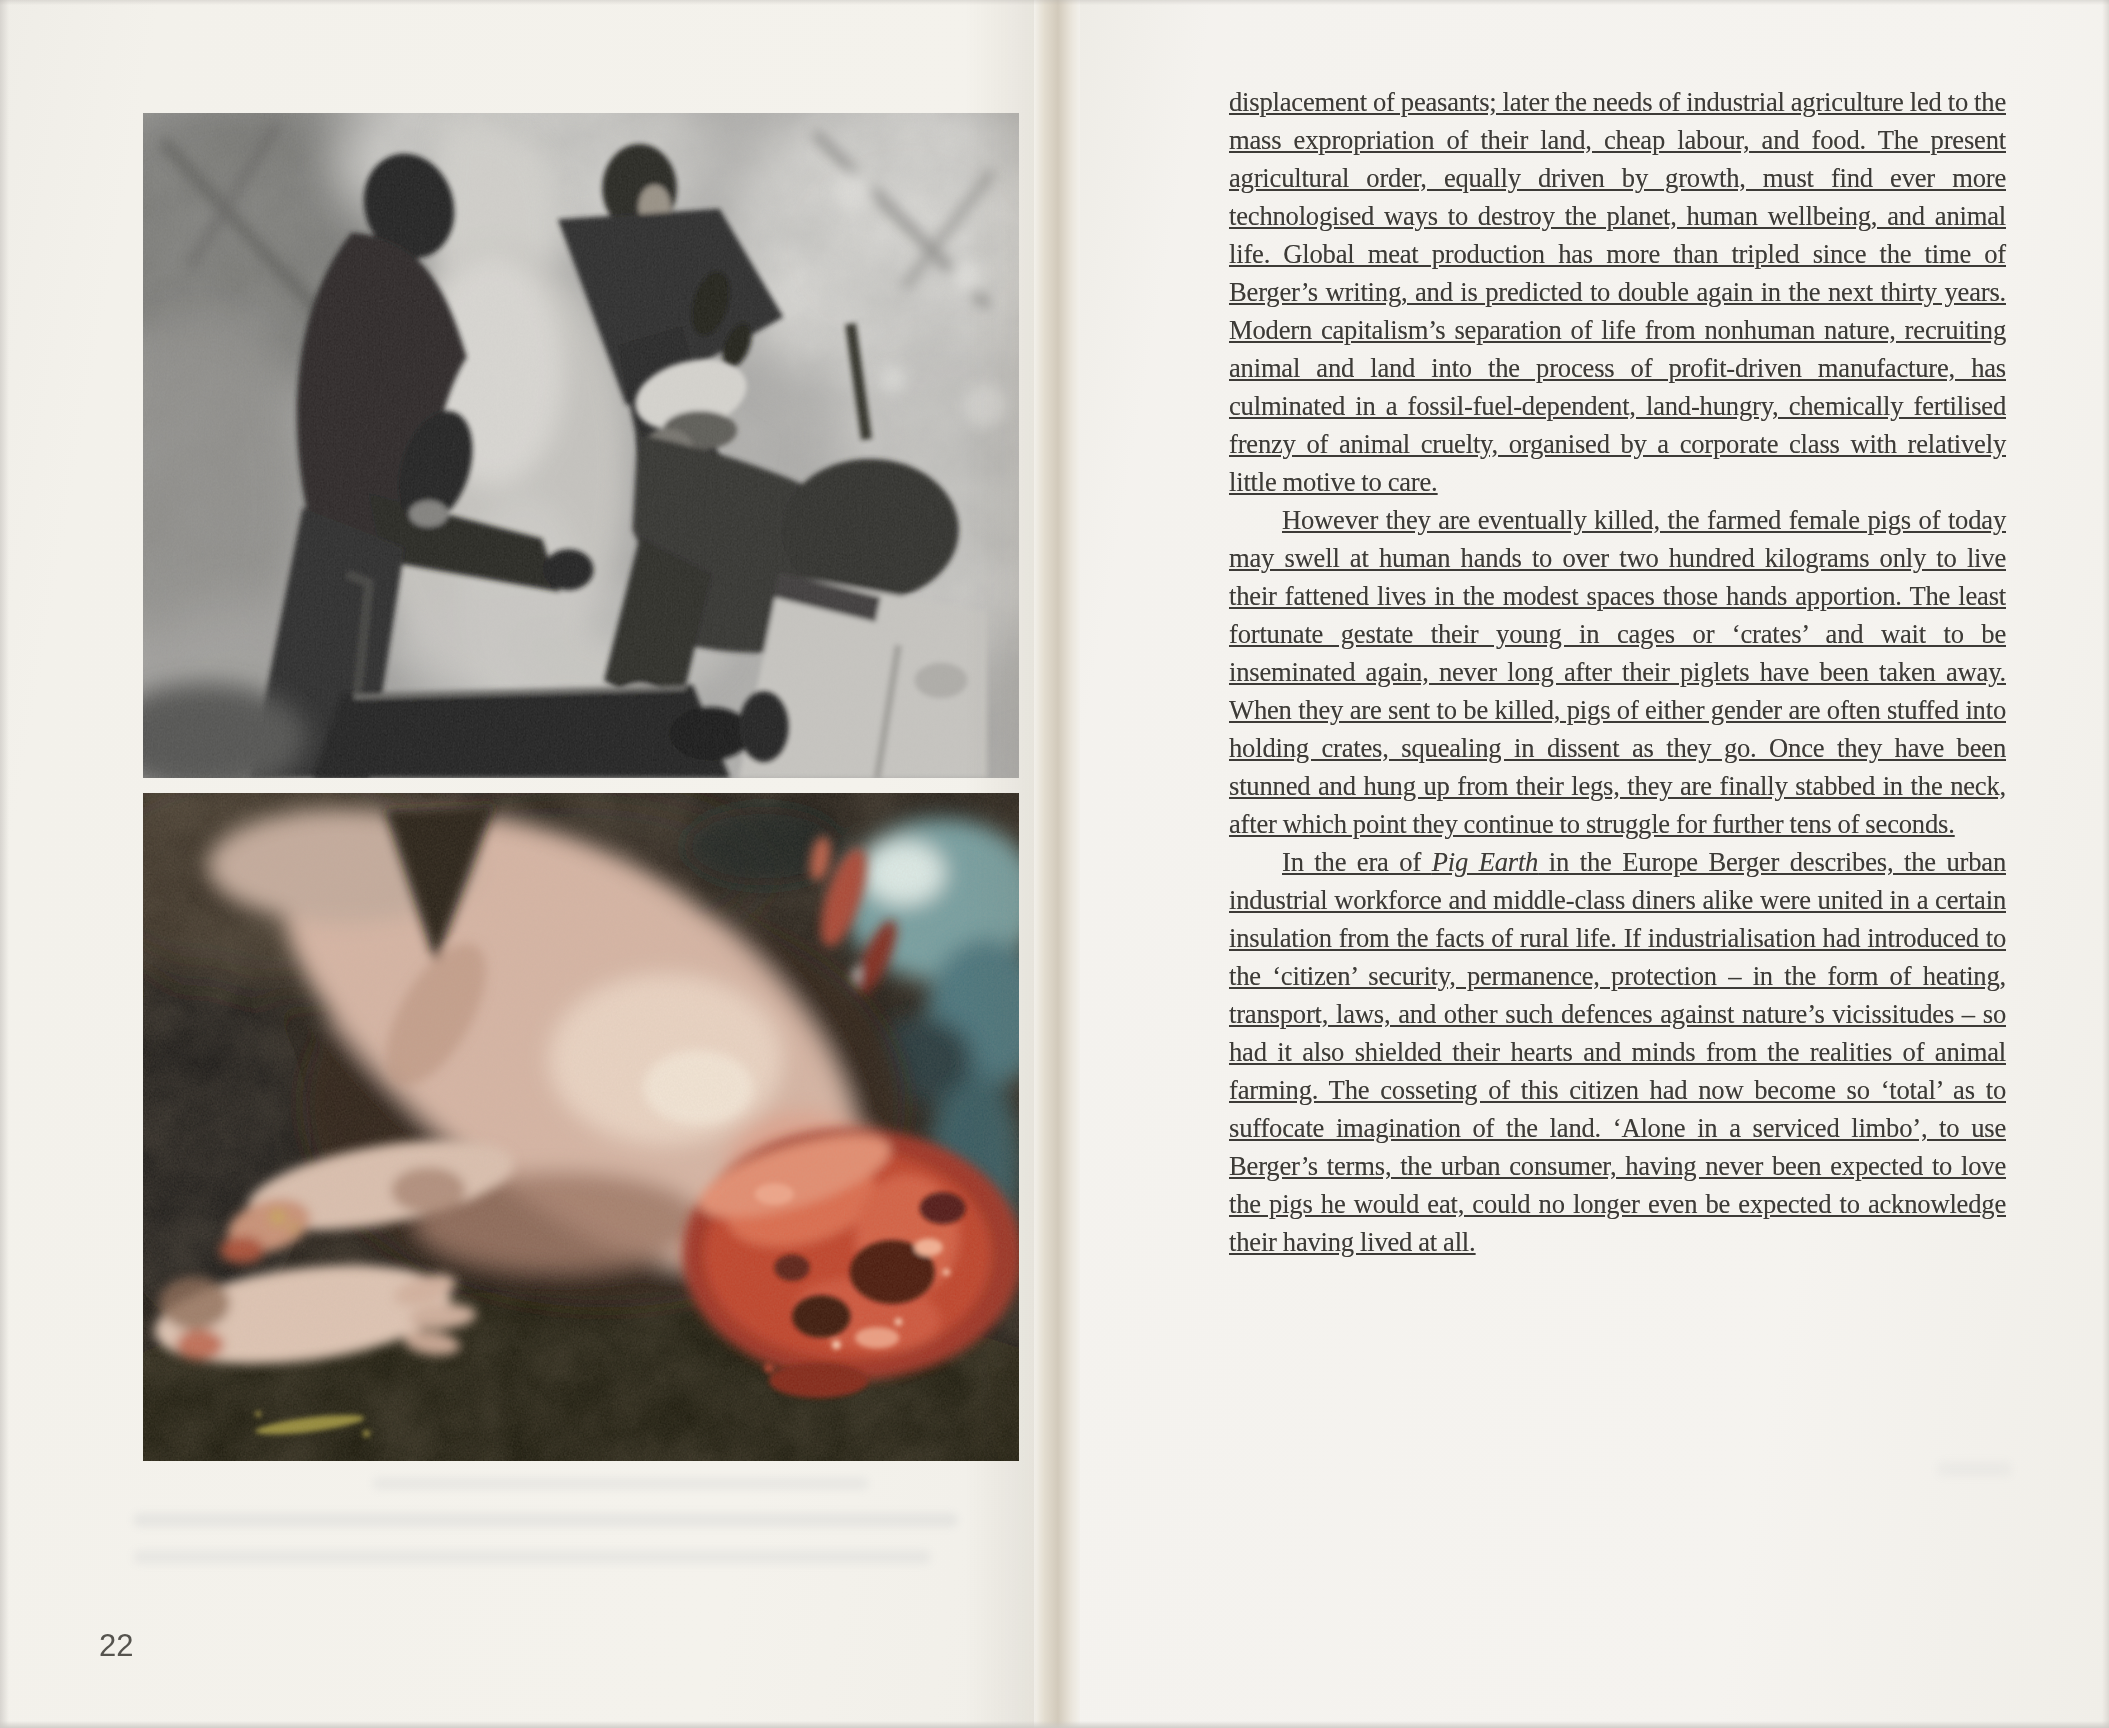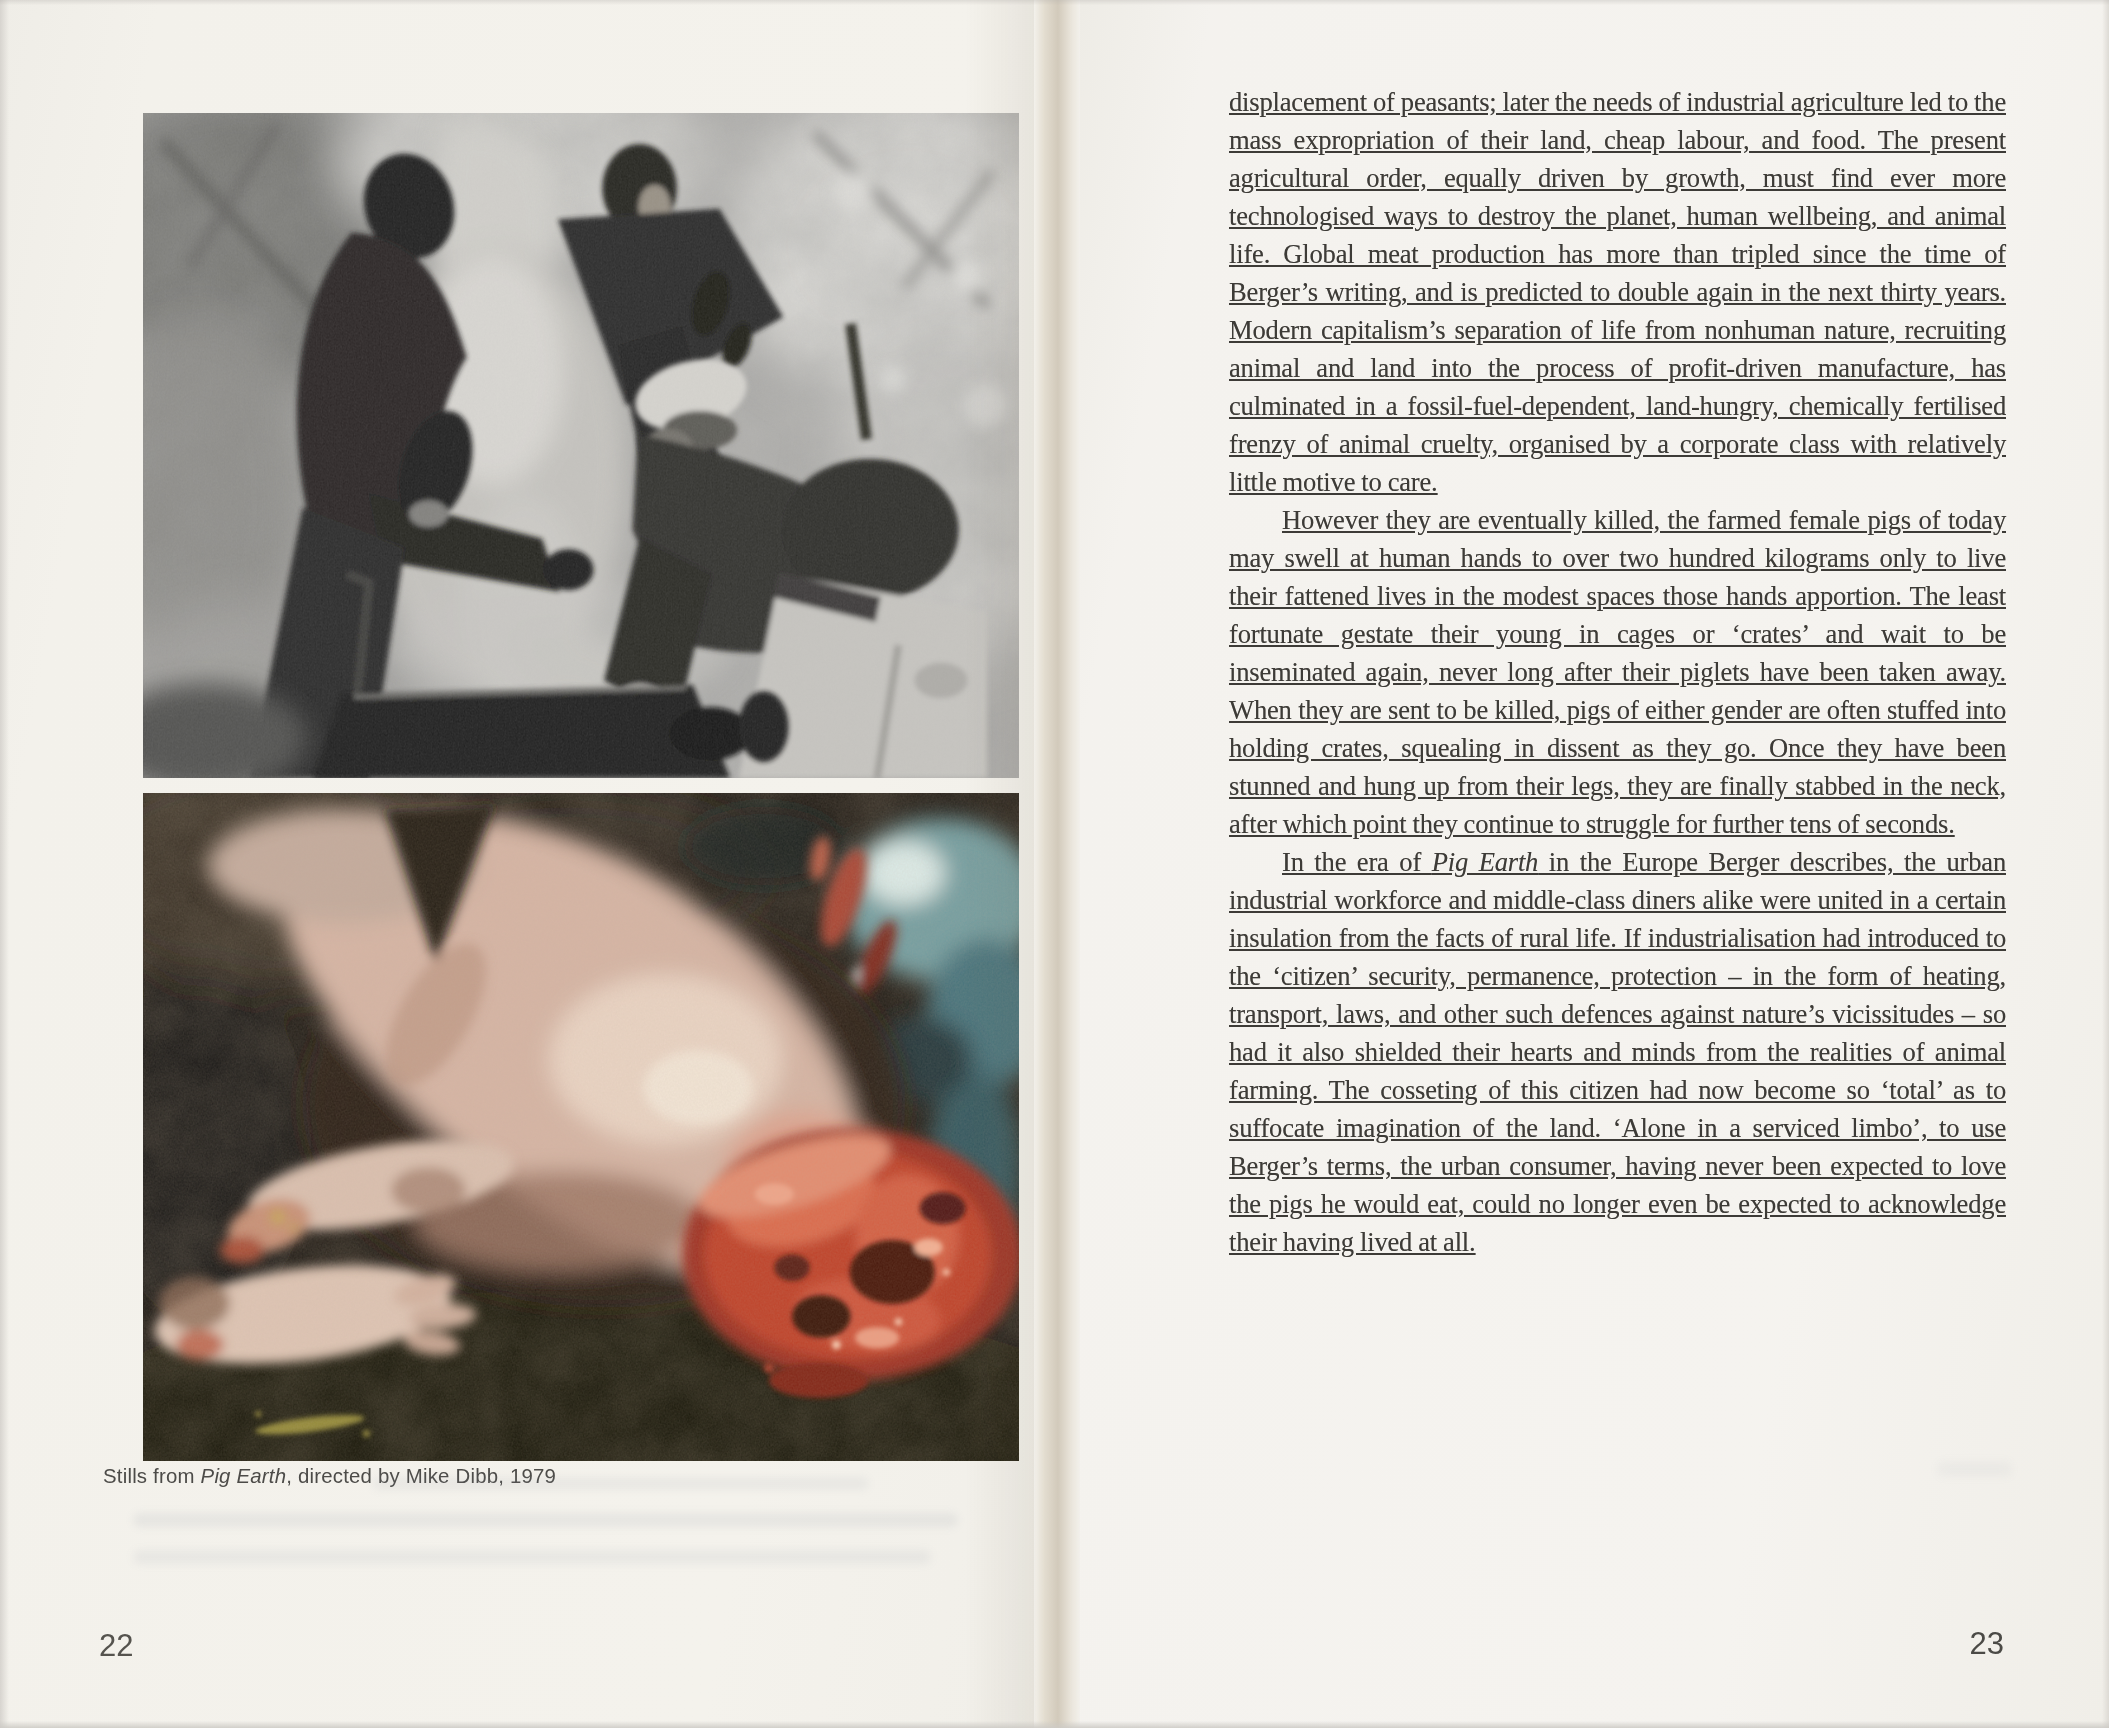--- a/index.html
+++ b/index.html
@@ -256,40 +256,38 @@
         </g>
         <g filter="url(#c-b3)">
           <ellipse cx="188" cy="712" rx="62" ry="8" fill="#9f9339" transform="rotate(-7 188 712)" opacity="0.9"></ellipse>
           <circle cx="252" cy="722" r="4" fill="#8f8433"></circle>
           <circle cx="130" cy="700" r="3" fill="#a89a3e"></circle>
         </g>
         <rect width="988" height="753" filter="url(#c-grain)" opacity="0.22"></rect>
       </svg>
     </figure>
 
-    <figcaption class="caption"><span>Stills from </span><span class="italic">Pig Earth</span><span>, directed by Mike Dibb, 1979</span></figcaption>
 
     <div class="ghost g1"></div>
     <div class="ghost g2"></div>
     <div class="ghost g3"></div>
 
     <div class="pagenum pn-left">22</div>
   </section>
 
   <div class="gutter-shadow-left"></div>
   <div class="spine"></div>
   <div class="gutter-shadow-right"></div>
 
   <main class="right-page">
     <div class="textblock">
         <p class="para"><span>displacement of peasants; later the needs of industrial agriculture led to the mass expropriation of their land, cheap labour, and food. The present agricultural order, equally driven by growth, must find ever more technologised ways to destroy the planet, human wellbeing, and animal life. Global meat production has more than tripled since the time of Berger’s writing, and is predicted to double again in the next thirty years. Modern capitalism’s separation of life from nonhuman nature, recruiting animal and land into the process of profit-driven manufacture, has culminated in a fossil-fuel-dependent, land-hungry, chemically fertilised frenzy of animal cruelty, organised by a corporate class with relatively little motive to care.</span></p>
         <p class="para indent"><span>However they are eventually killed, the farmed female pigs of today may swell at human hands to over two hundred kilograms only to live their fattened lives in the modest spaces those hands apportion. The least fortunate gestate their young in cages or ‘crates’ and wait to be inseminated again, never long after their piglets have been taken away. When they are sent to be killed, pigs of either gender are often stuffed into holding crates, squealing in dissent as they go. Once they have been stunned and hung up from their legs, they are finally stabbed in the neck, after which point they continue to struggle for further tens of seconds.</span></p>
         <p class="para indent"><span>In the era of </span><span class="italic">Pig Earth</span><span> in the Europe Berger describes, the urban industrial workforce and middle-class diners alike were united in a certain insulation from the facts of rural life. If industrialisation had introduced to the ‘citizen’ security, permanence, protection – in the form of heating, transport, laws, and other such defences against nature’s vicissitudes – so had it also shielded their hearts and minds from the realities of animal farming. The cosseting of this citizen had now become so ‘total’ as to suffocate imagination of the land. ‘Alone in a serviced limbo’, to use Berger’s terms, the urban consumer, having never been expected to love the pigs he would eat, could no longer even be expected to acknowledge their having lived at all.</span></p>
       </div>
-    <div class="pagenum pn-right">23</div>
   </main>
 
   <div class="ghost g4"></div>
 
   <div class="edge-left"></div>
   <div class="edge-right"></div>
   <div class="edge-bottom"></div>
   <div class="edge-top"></div>
 </div>
 

